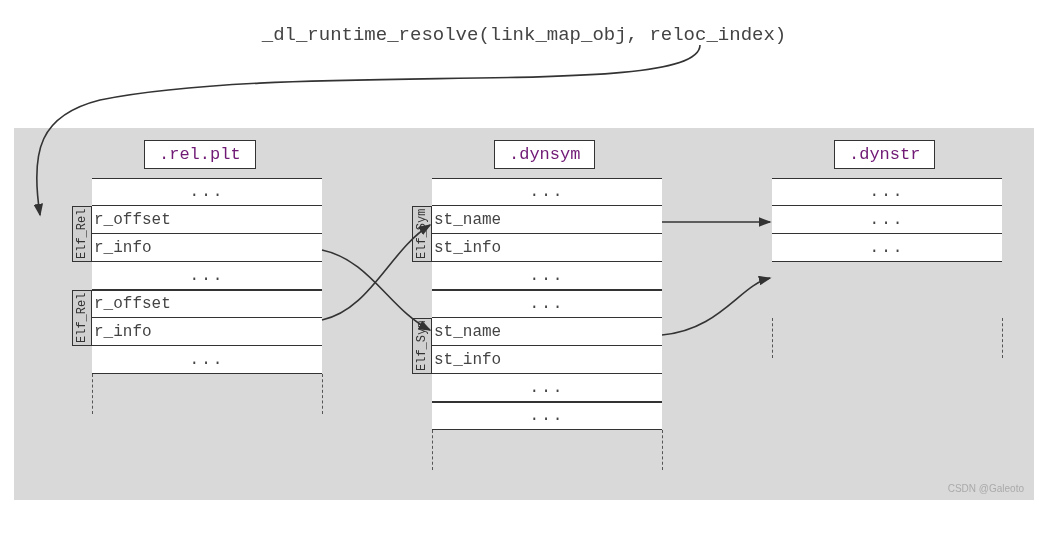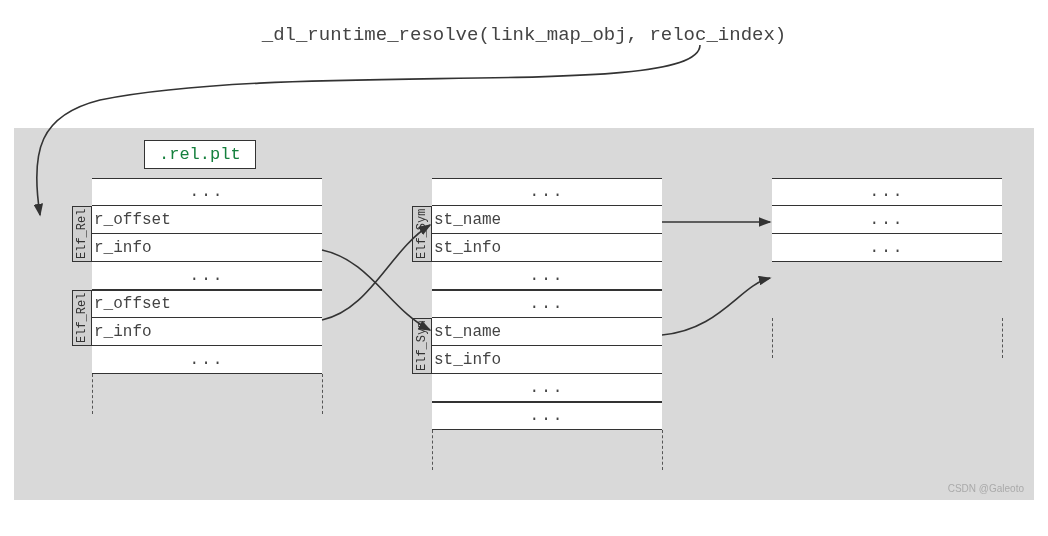--- a/index.html
+++ b/index.html
@@ -24,21 +24,21 @@
     position: absolute;
     top: 128px;
     left: 14px;
     width: 1020px;
     height: 372px;
     background: #d9d9d9;
   }
   .col-title {
     position: absolute;
     font-size: 17px;
-    color: #15803d;
+    color: #701a75;
     background: #fff;
     border: 1px solid #333;
     padding: 4px 14px;
   }
   .table {
     position: absolute;
     background: #fff;
   }
   .row {
     height: 28px;
@@ -101,40 +101,42 @@
   <div class="tag" style="left:58px; top:78px; height:56px;">Elf_Rel</div>
   <div class="table" style="left:78px; top:162px; width:230px;">
     <div class="row">r_offset</div>
     <div class="row">r_info</div>
     <div class="row dots">...</div>
   </div>
   <div class="tag" style="left:58px; top:162px; height:56px;">Elf_Rel</div>
   <div class="vline" style="left:78px; top:246px; height:40px;"></div>
   <div class="vline" style="left:308px; top:246px; height:40px;"></div>
 
+  <div class="col-title" style="left:480px; top:12px;">.dynsym</div>
   <div class="table" style="left:418px; top:50px; width:230px;">
     <div class="row dots">...</div>
     <div class="row">st_name</div>
     <div class="row">st_info</div>
     <div class="row dots">...</div>
   </div>
   <div class="tag" style="left:398px; top:78px; height:56px;">Elf_Sym</div>
   <div class="table" style="left:418px; top:162px; width:230px;">
     <div class="row dots">...</div>
     <div class="row">st_name</div>
     <div class="row">st_info</div>
     <div class="row dots">...</div>
   </div>
   <div class="tag" style="left:398px; top:190px; height:56px;">Elf_Sym</div>
   <div class="table" style="left:418px; top:274px; width:230px;">
     <div class="row dots">...</div>
   </div>
   <div class="vline" style="left:418px; top:302px; height:40px;"></div>
   <div class="vline" style="left:648px; top:302px; height:40px;"></div>
 
+  <div class="col-title" style="left:820px; top:12px;">.dynstr</div>
   <div class="table" style="left:758px; top:50px; width:230px;">
     <div class="row dots">...</div>
     <div class="row dots">...</div>
     <div class="row dots">...</div>
   </div>
   <div class="vline" style="left:758px; top:190px; height:40px;"></div>
   <div class="vline" style="left:988px; top:190px; height:40px;"></div>
 
   <div class="watermark">CSDN @Galeoto</div>
 </div>

